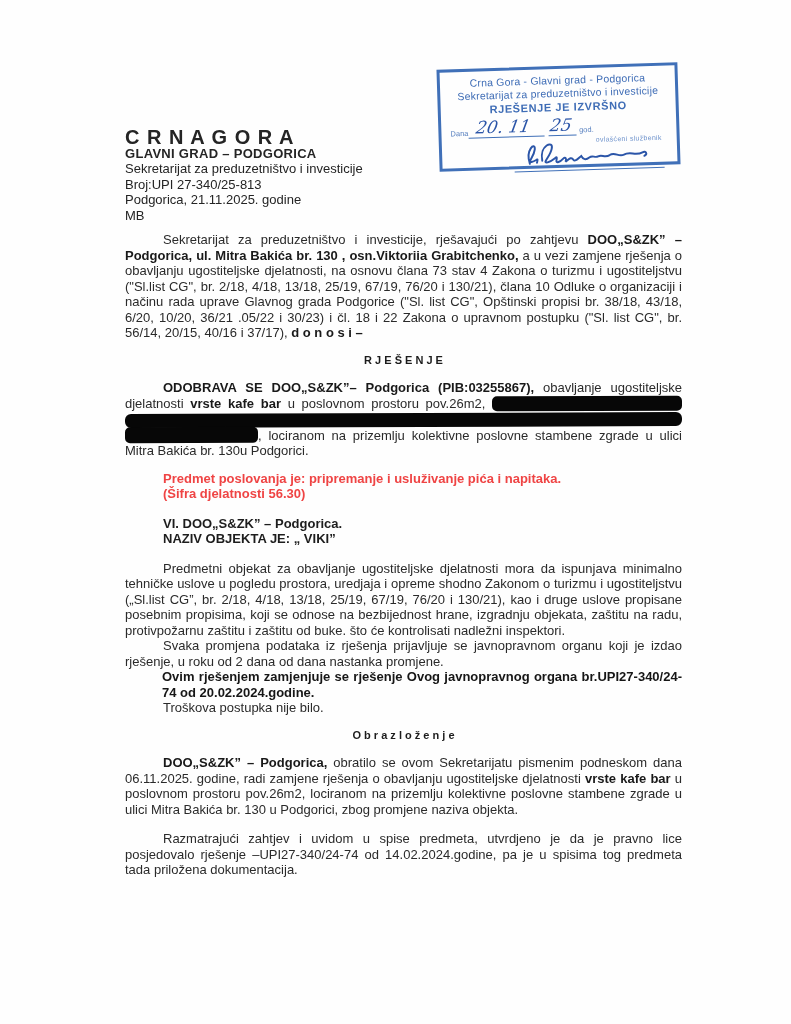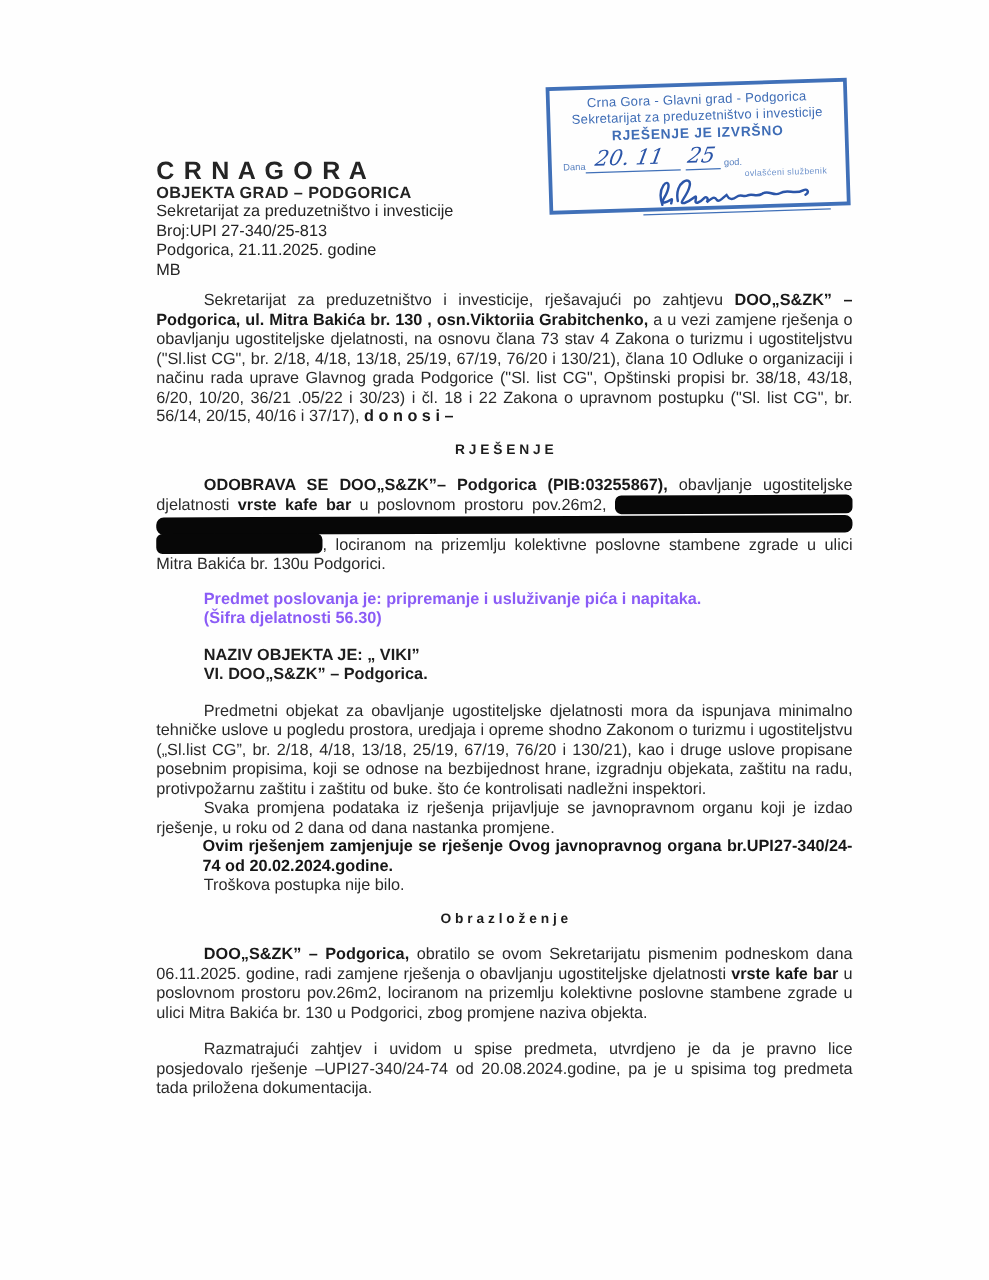--- a/index.html
+++ b/index.html
@@ -29,21 +29,21 @@
   .year-underline{border-bottom:1.5px solid #4070b8;padding:0 4px 1px 2px;margin-right:3px;}
   .stamp-sig-row{position:relative;margin:0 10px 0 0;height:34px;}
   .stamp-officer{position:absolute;right:2px;top:1px;font-size:7px;color:#6f93cc;letter-spacing:.3px;}
   .stamp-signature{position:absolute;right:0;top:2px;width:150px;height:32px;border-bottom:1.5px solid #4070b8;}
   
   .docbody{position:absolute;left:125px;top:232px;width:557px;font-size:13px;line-height:15.5px;}
   .para{margin:0;text-align:justify;}
   .ind{text-indent:38px;}
   b,.b{font-weight:700;color:#191919;}
   .doc-title{margin:12px 0;text-align:center;font-weight:700;font-size:11px;color:#1c1c1c;}
-  .predmet-block{margin:12px 0 0 38px;font-weight:700;color:#8b5cf6;}
+  .predmet-block{margin:12px 0 0 38px;font-weight:700;color:#ef4444;}
   .naziv-block{margin:14px 0 0 38px;font-weight:700;color:#1d1d1d;}
   .mt{margin-top:14px;}
   .ovim{font-weight:700;color:#161616;margin-left:37px;text-align:justify;}
   
   .redact{
     display:inline-block;background:#070707;height:15px;border-radius:5px;
     vertical-align:-3px;transform:rotate(-.2deg);
   }
   .r1{width:190px;}
   .rfull{width:100%;height:14px;margin:-2px 0 -1px;border-radius:6px;}
@@ -72,50 +72,50 @@
                  C37,29 42,27 46,23 C48,21 50,24 48,27 C52,24 55,21 57,25
                  C59,28 63,23 66,21 C68,25 71,26 75,23 C79,20 81,24 85,22
                  C89,20 93,24 98,21 C104,17 108,24 114,21 C121,17 127,23 135,19
                  C139,17 141,21 137,23" stroke="#2b55a8" stroke-width="2.2" stroke-linecap="round"></path>
       </svg>
     </div>
   </div>
 
   <div class="letterhead">
     <div class="country">C R N A   G O R A</div>
-    <div class="city">OBJEKTA GRAD – PODGORICA</div>
+    <div class="city">GLAVNI GRAD – PODGORICA</div>
     <div>Sekretarijat za preduzetništvo i investicije</div>
     <div>Broj:UPI 27-340/25-813</div>
     <div>Podgorica, 21.11.2025. godine</div>
     <div>MB</div>
   </div>
 
   <div class="docbody">
 
     <p class="para ind"><span>Sekretarijat za preduzetništvo i investicije, rješavajući po zahtjevu </span><b>DOO„S&amp;ZK” – Podgorica, ul. Mitra Bakića br. 130 , osn.Viktoriia Grabitchenko,</b><span> a u vezi zamjene rješenja o obavljanju ugostiteljske djelatnosti, na osnovu člana 73 stav 4 Zakona o turizmu i ugostiteljstvu ("Sl.list CG", br. 2/18, 4/18, 13/18, 25/19, 67/19, 76/20 i 130/21), člana 10 Odluke o organizaciji i načinu rada uprave Glavnog grada Podgorice ("Sl. list CG", Opštinski propisi br. 38/18, 43/18, 6/20, 10/20, 36/21 .05/22 i 30/23) i čl. 18 i 22 Zakona o upravnom postupku ("Sl. list CG", br. 56/14, 20/15, 40/16 i 37/17), </span><b>d o n o s i –</b></p>
 
     <h2 class="doc-title">R J E Š E N J E</h2>
 
     <p class="para ind"><b>ODOBRAVA SE DOO„S&amp;ZK”– Podgorica (PIB:03255867),</b><span> obavljanje ugostiteljske djelatnosti </span><b>vrste kafe bar</b><span> u poslovnom prostoru pov.26m2, </span><span class="redact r1"></span> <span class="redact rfull"></span> <span class="redact r3"></span><span>, lociranom na prizemlju kolektivne poslovne stambene zgrade u ulici Mitra Bakića br. 130u Podgorici.</span></p>
 
     <div class="predmet-block">
       <div>Predmet poslovanja je: pripremanje i usluživanje pića i napitaka.</div>
       <div>(Šifra djelatnosti 56.30)</div>
     </div>
 
     <div class="naziv-block">
+      <div>VI. DOO„S&amp;ZK” – Podgorica.</div>
       <div>NAZIV OBJEKTA JE: „ VIKI”</div>
-      <div>VI. DOO„S&amp;ZK” – Podgorica.</div>
     </div>
 
     <p class="para ind mt">Predmetni objekat za obavljanje ugostiteljske djelatnosti mora da ispunjava minimalno tehničke uslove u pogledu prostora, uredjaja i opreme shodno Zakonom o turizmu i ugostiteljstvu („Sl.list CG”, br. 2/18, 4/18, 13/18, 25/19, 67/19, 76/20 i 130/21), kao i druge uslove propisane posebnim propisima, koji se odnose na bezbijednost hrane, izgradnju objekata, zaštitu na radu, protivpožarnu zaštitu i zaštitu od buke. što će kontrolisati nadležni inspektori.</p>
     <p class="para ind">Svaka promjena podataka iz rješenja prijavljuje se javnopravnom organu koji je izdao rješenje, u roku od 2 dana od dana nastanka promjene.</p>
     <p class="para ovim">Ovim rješenjem zamjenjuje se rješenje Ovog javnopravnog organa br.UPI27-340/24-74 od 20.02.2024.godine.</p>
     <p class="para ind">Troškova postupka nije bilo.</p>
 
     <h2 class="doc-title">O b r a z l o ž e n j e</h2>
 
     <p class="para ind"><b>DOO„S&amp;ZK” – Podgorica,</b><span> obratilo se ovom Sekretarijatu pismenim podneskom dana 06.11.2025. godine, radi zamjene rješenja o obavljanju ugostiteljske djelatnosti </span><b>vrste kafe bar</b><span> u poslovnom prostoru pov.26m2, lociranom na prizemlju kolektivne poslovne stambene zgrade u ulici Mitra Bakića br. 130 u Podgorici, zbog promjene naziva objekta.</span></p>
 
-    <p class="para ind mt">Razmatrajući zahtjev i uvidom u spise predmeta, utvrdjeno je da je pravno lice posjedovalo rješenje –UPI27-340/24-74 od 20.08.2024.godine, pa je u spisima tog predmeta tada priložena dokumentacija.</p>
+    <p class="para ind mt">Razmatrajući zahtjev i uvidom u spise predmeta, utvrdjeno je da je pravno lice posjedovalo rješenje –UPI27-340/24-74 od 14.02.2024.godine, pa je u spisima tog predmeta tada priložena dokumentacija.</p>
 
   </div>
 </div>
 
 </body></html>

